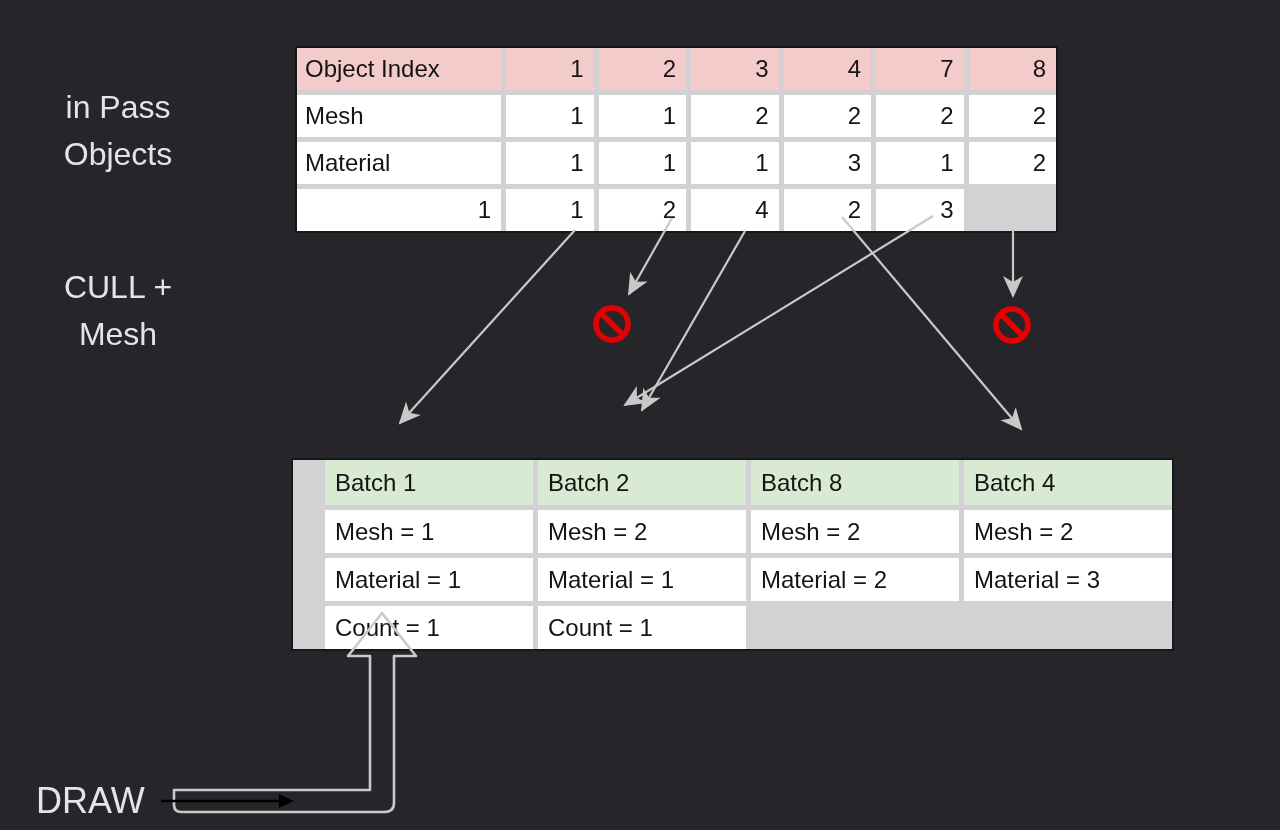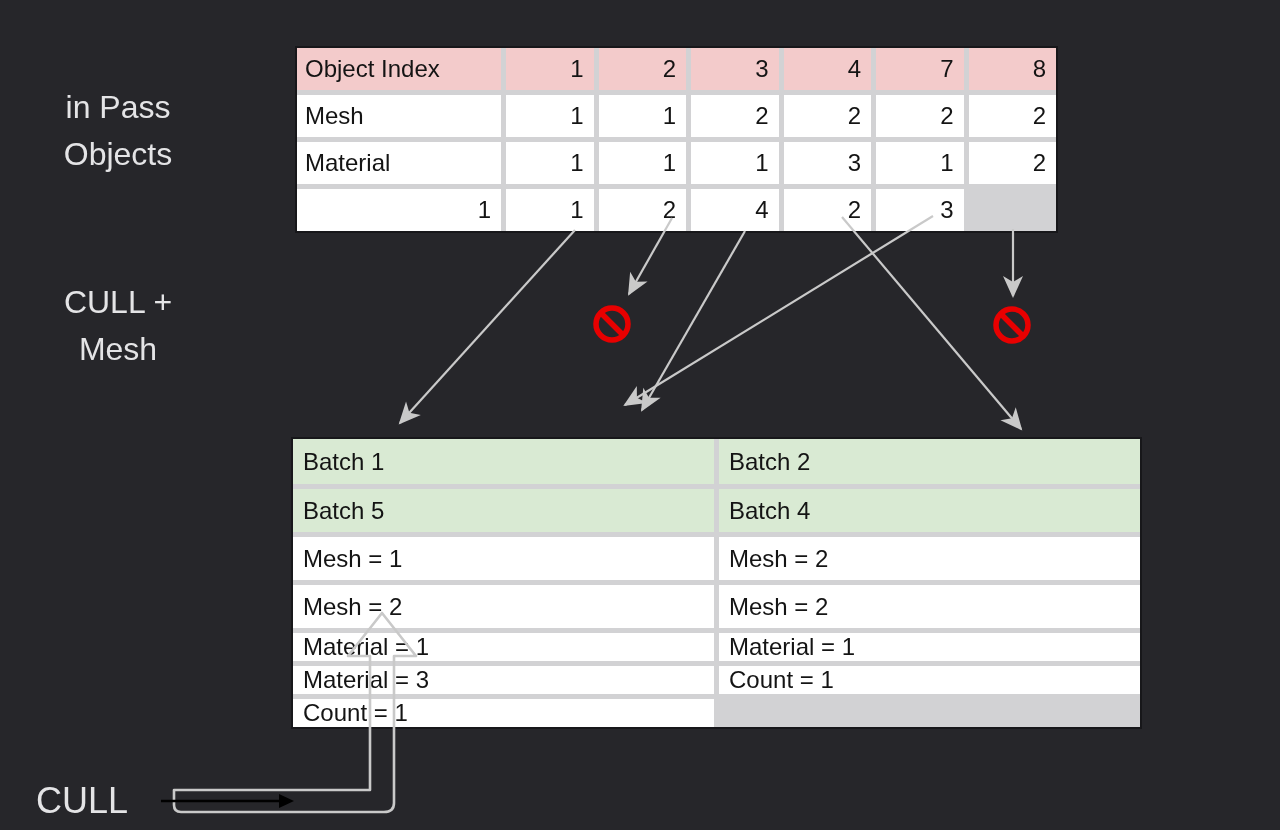--- a/index.html
+++ b/index.html
@@ -14,21 +14,21 @@
   
   .side-label {
     position:absolute;
     left:28px; width:180px;
     color:#e4e4e6;
     font-size:32px;
     line-height:47px;
     text-align:center;
   }
   #objects-label { top:84px; }
-  #cull-label    { top:279px; }
+  #cull-label    { top:264px; }
   #draw-label {
     position:absolute;
     left:36px; top:780px;
     color:#e4e4e6;
     font-size:36px;
   }
 
   
   .sheet {
     position:absolute;
@@ -50,23 +50,24 @@
   .cell.lbl { padding-left:8px; }
 
   #objects-table {
     left:295px; top:46px; width:759px;
     grid-template-columns:204px repeat(6, 1fr);
     grid-template-rows:42px 42px 42px 42px;
   }
   #objects-table .head { background:#f3cbcb; }
 
   #batch-table {
-    left:291px; top:437px; width:847px;
-    grid-template-columns:repeat(2, 1fr);
+    left:291px; top:458px; width:847px;
+    grid-template-columns:repeat(4, 1fr);
     grid-template-rows:45px 43px 43px 43px;
+    padding-left:32px;
   }
   #batch-table .cell { padding-left:10px; }
   #batch-table .head { background:#d9ead3; }
 
   
   #overlay {
     position:absolute; left:0; top:0;
     width:1280px; height:830px;
     pointer-events:none;
   }
@@ -83,21 +84,21 @@
 <div class="side-label" id="objects-label">
   <div>in Pass</div>
   <div>Objects</div>
 </div>
 
 <div class="side-label" id="cull-label">
   <div>CULL +</div>
   <div>Mesh</div>
 </div>
 
-<div id="draw-label">CULL</div>
+<div id="draw-label">DRAW</div>
 
 <div class="sheet" id="objects-table">
 
   <div class="cell lbl head">Object Index</div>
   <div class="cell num head">1</div>
   <div class="cell num head">2</div>
   <div class="cell num head">3</div>
   <div class="cell num head">4</div>
   <div class="cell num head">7</div>
   <div class="cell num head">8</div>
@@ -123,30 +124,31 @@
   <div class="cell num">2</div>
   <div class="cell num">4</div>
   <div class="cell num">2</div>
   <div class="cell num">3</div>
 </div>
 
 <div class="sheet" id="batch-table">
 
   <div class="cell head">Batch 1</div>
   <div class="cell head">Batch 2</div>
-  <div class="cell head">Batch 5</div>
+  <div class="cell head">Batch 8</div>
   <div class="cell head">Batch 4</div>
 
   <div class="cell">Mesh = 1</div>
   <div class="cell">Mesh = 2</div>
   <div class="cell">Mesh = 2</div>
   <div class="cell">Mesh = 2</div>
 
   <div class="cell">Material = 1</div>
   <div class="cell">Material = 1</div>
+  <div class="cell">Material = 2</div>
   <div class="cell">Material = 3</div>
 
   <div class="cell">Count = 1</div>
   <div class="cell">Count = 1</div>
 </div>
 
 <svg id="overlay" viewBox="0 0 1280 830">
   <defs>
     <marker id="stealth" markerUnits="userSpaceOnUse" markerWidth="26" markerHeight="24" refX="21" refY="11" orient="auto">
       <path class="arrow-fill" d="M1,1 L23,11 L1,21 L7,11 Z"></path>

